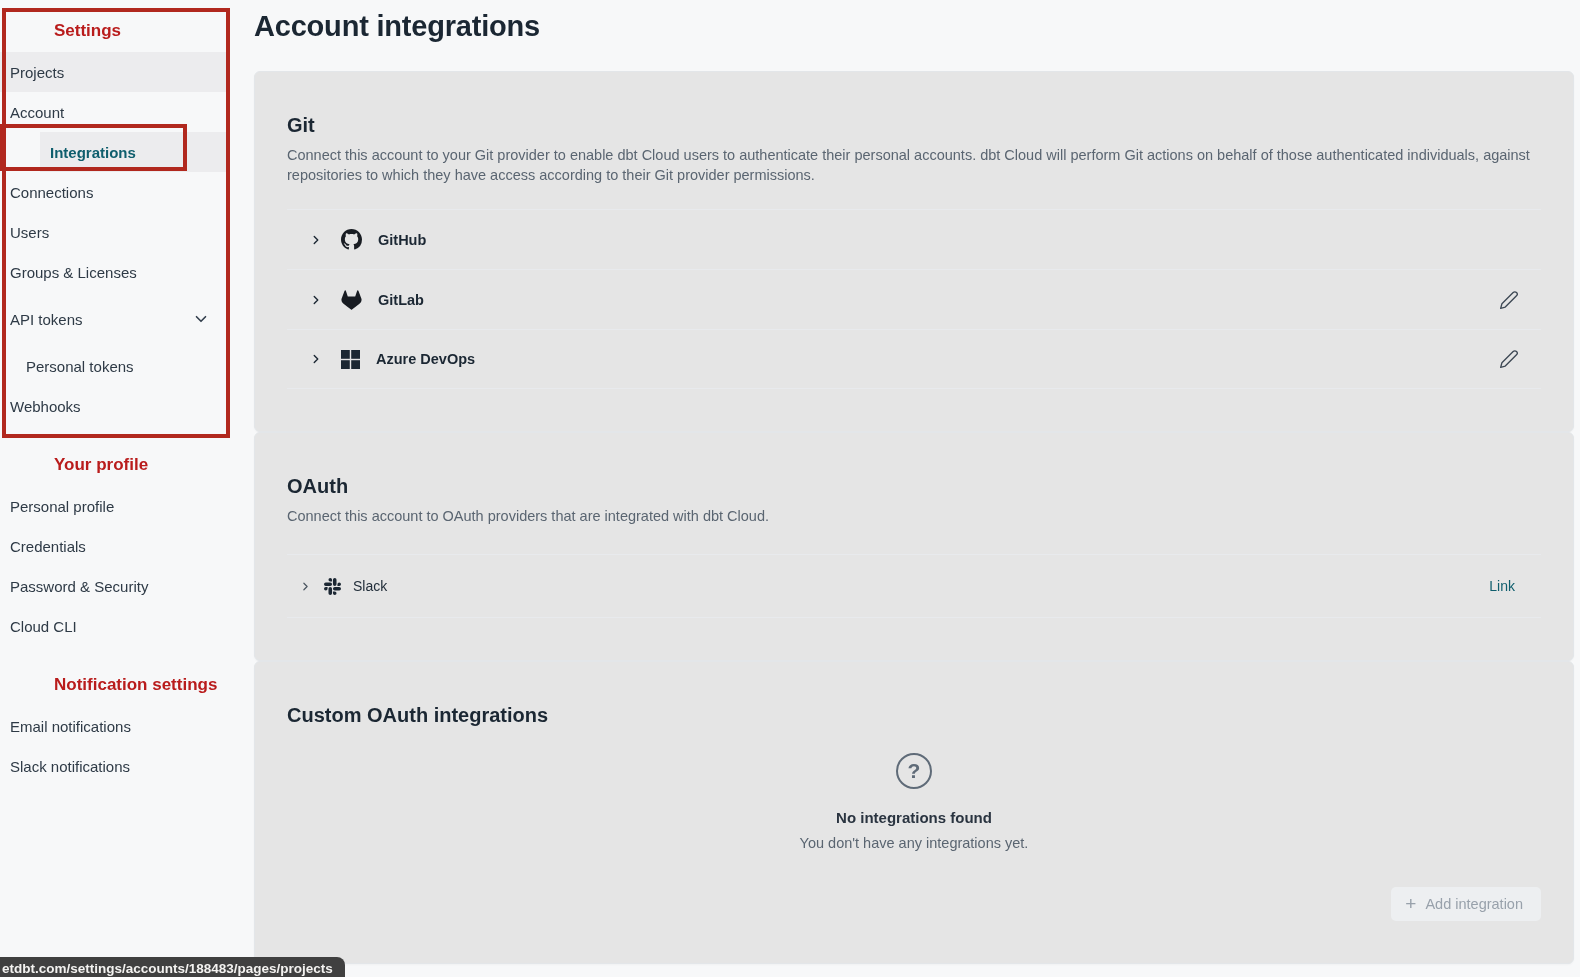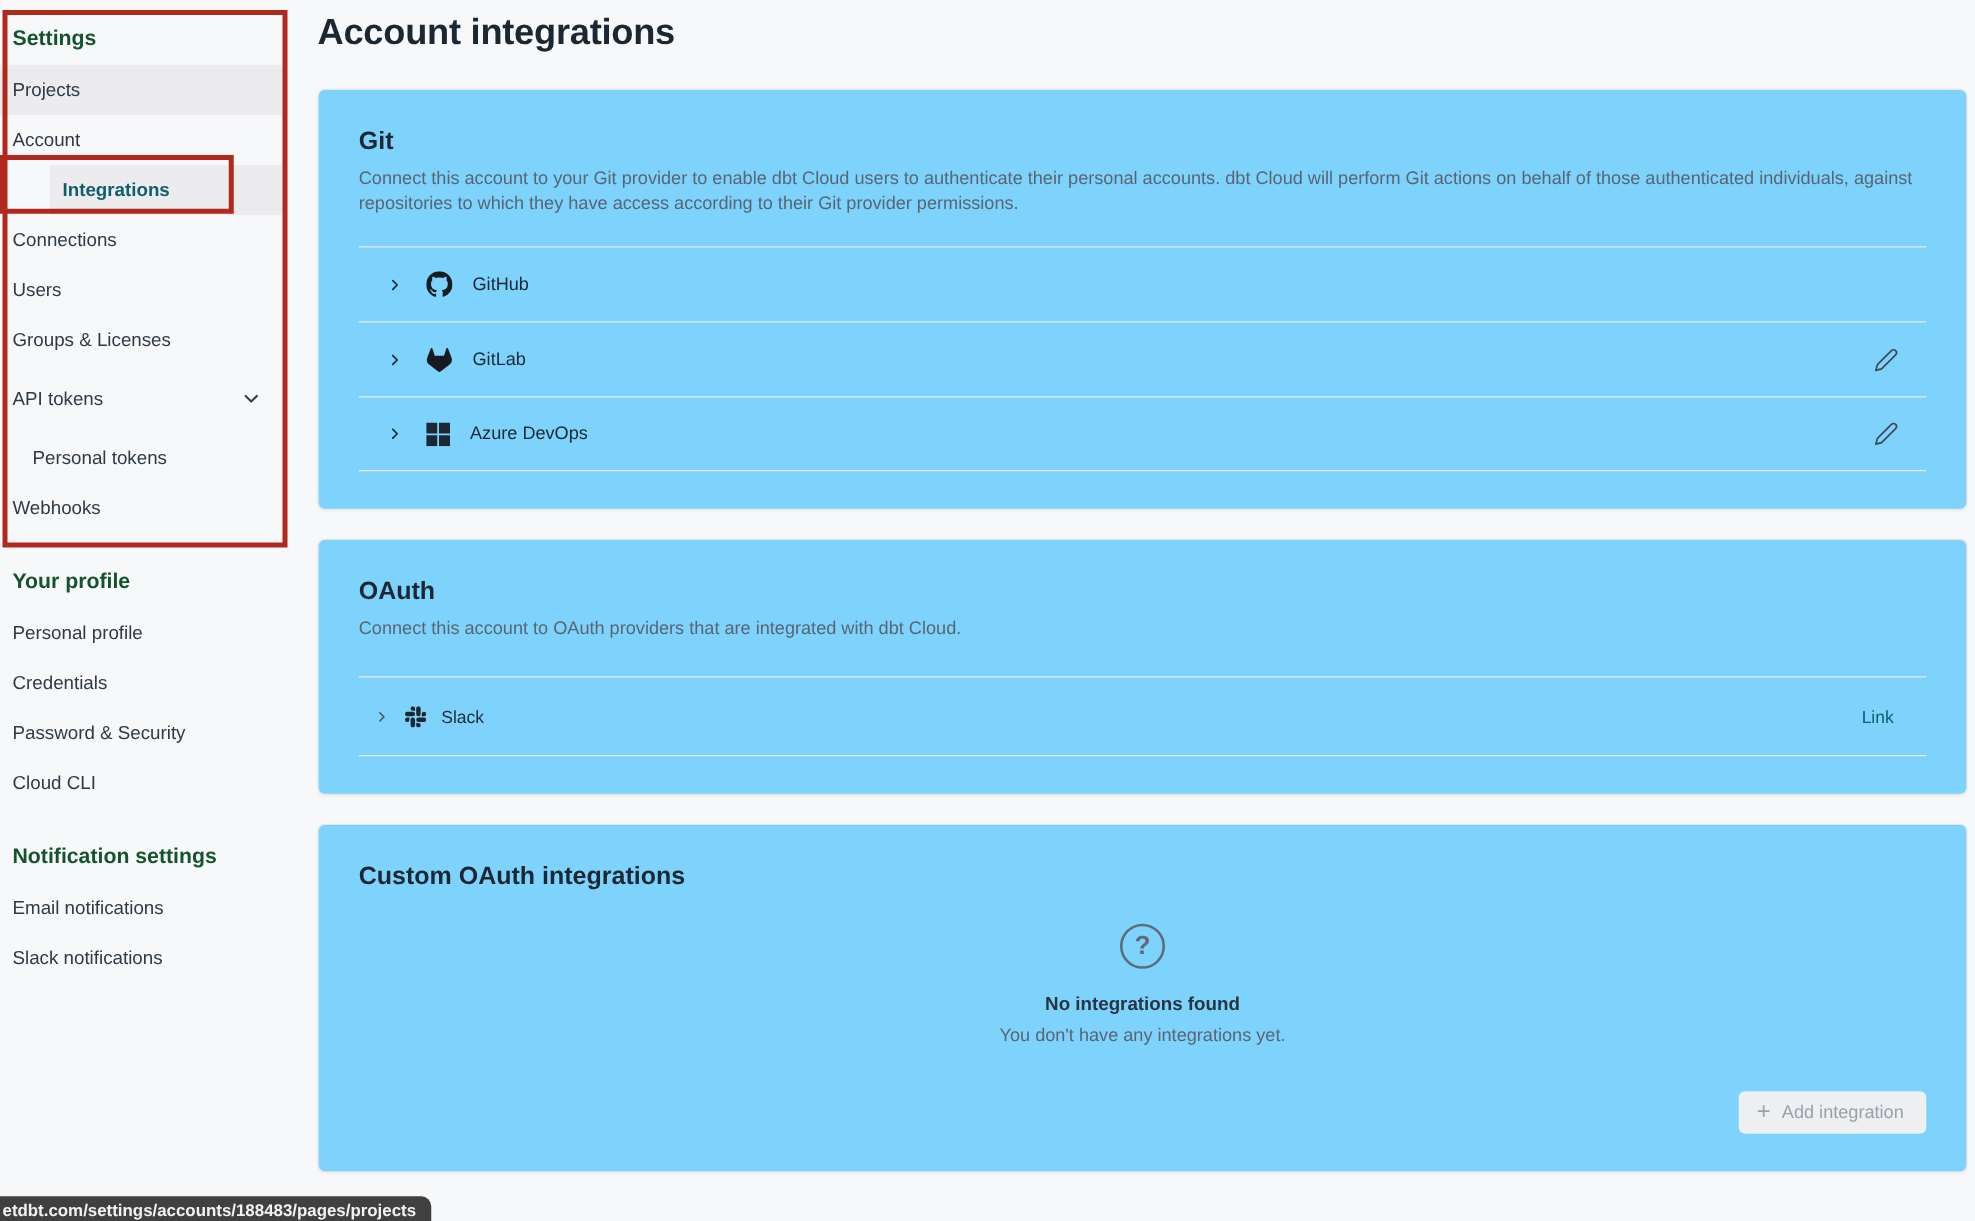--- a/index.html
+++ b/index.html
@@ -10,21 +10,21 @@
     color:#1e2936;
     position:relative;
   }
   
   .sidebar {
     position:absolute; left:0; top:0; width:230px; height:977px;
     background:#f7f8f9; padding-top:10px;
   }
   .nav-header {
     height:42px; display:flex; align-items:center; padding-left:10px;
-    font-size:17px; font-weight:700; color:#14532d;
+    font-size:17px; font-weight:700; color:#b91c1c;margin-left:44px;
   }
   .nav-item {
     height:40px; display:flex; align-items:center; padding-left:10px;
     font-size:15px; color:#2e3a46; cursor:pointer; position:relative;
   }
   .nav-item.active-bg { background:#ececee; }
   .nav-item.active-link { color:#0f5e6d; font-weight:700;margin-left:40px; }
   .nav-item.indent { padding-left:26px; }
   .nav-item.has-chevron { justify-content:space-between; padding-right:20px; }
   .nav-gap-sm { height:7px; }
@@ -41,38 +41,38 @@
   
   .main {
     position:absolute; left:242px; top:0; width:1350px; height:939px;
     padding:10px 18px 0 12px;
   }
   .page-title {
     font-size:29px; font-weight:700; color:#1b2733; letter-spacing:-0.2px;
     margin-bottom:28px;
   }
   .card {
-    background:#7dd3fc; border:1px solid #e3e6e9; border-radius:6px;
-    width:1320px; padding:30px 32px; margin-bottom:23px;
+    background:#e5e5e5; border:1px solid #e3e6e9; border-radius:6px;
+    width:1320px; padding:42px 32px; 
     box-shadow:0 1px 2px rgba(20,30,40,0.03);
   }
   .card h2 { font-size:20px; font-weight:700; color:#1b2733; }
   .card .desc {
     margin-top:8px; font-size:14.5px; line-height:1.38; color:#5a6571;
     max-width:1256px;
   }
   .rows { margin-top:24px; }
   .row {
     height:60px; display:flex; align-items:center;
     border-top:1px solid #e8eaed;
   }
   .rows .row:last-child { border-bottom:1px solid #e8eaed; }
   .row .chev { margin-left:22px; flex:0 0 auto; display:flex; }
   .row .prov-icon { margin-left:18px; flex:0 0 auto; display:flex; align-items:center; }
-  .row .row-label { margin-left:16px; font-size:14.5px; font-weight:400; color:#1b2733; }
+  .row .row-label { margin-left:16px; font-size:14.5px; font-weight:700; color:#1b2733; }
   .row .row-label.regular { font-weight:400; font-size:14px; color:#222e3a;text-align:right; }
   .row .spacer { flex:1; }
   .edit-btn { margin-right:18px; background:none; border:none; cursor:pointer; display:flex; padding:4px; }
   .link-action {
     margin-right:26px; font-size:14px; color:#0f5e6d; cursor:pointer; text-decoration:none;
   }
   .oauth-rows { margin-top:28px; }
   .oauth-rows .row { height:64px; }
   .oauth-rows .chev { margin-left:12px; }
   .oauth-rows .prov-icon { margin-left:12px; }

